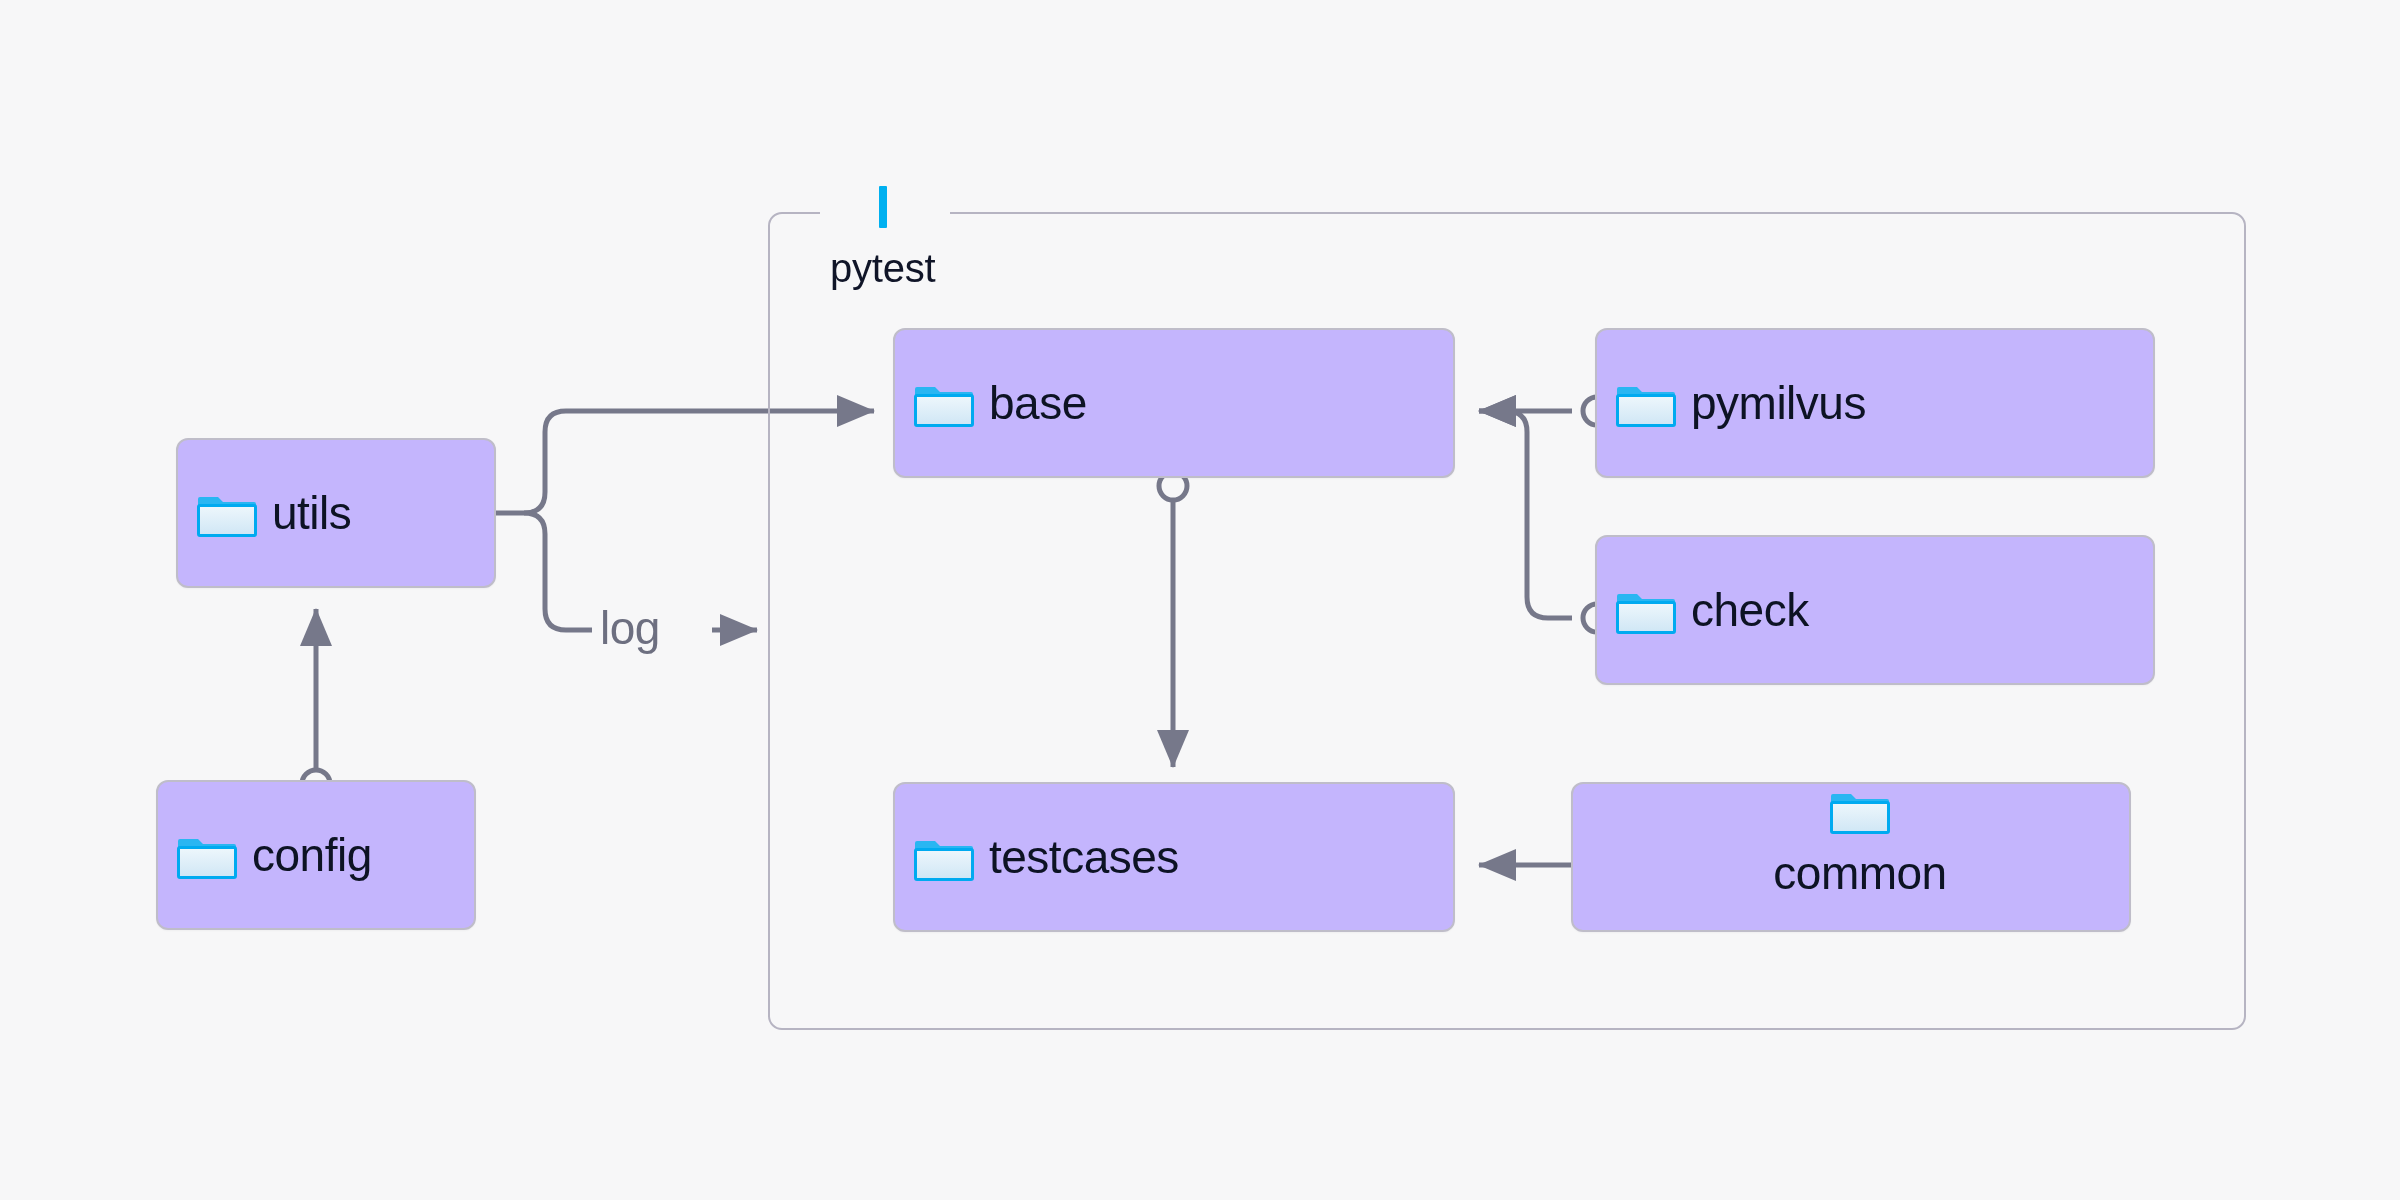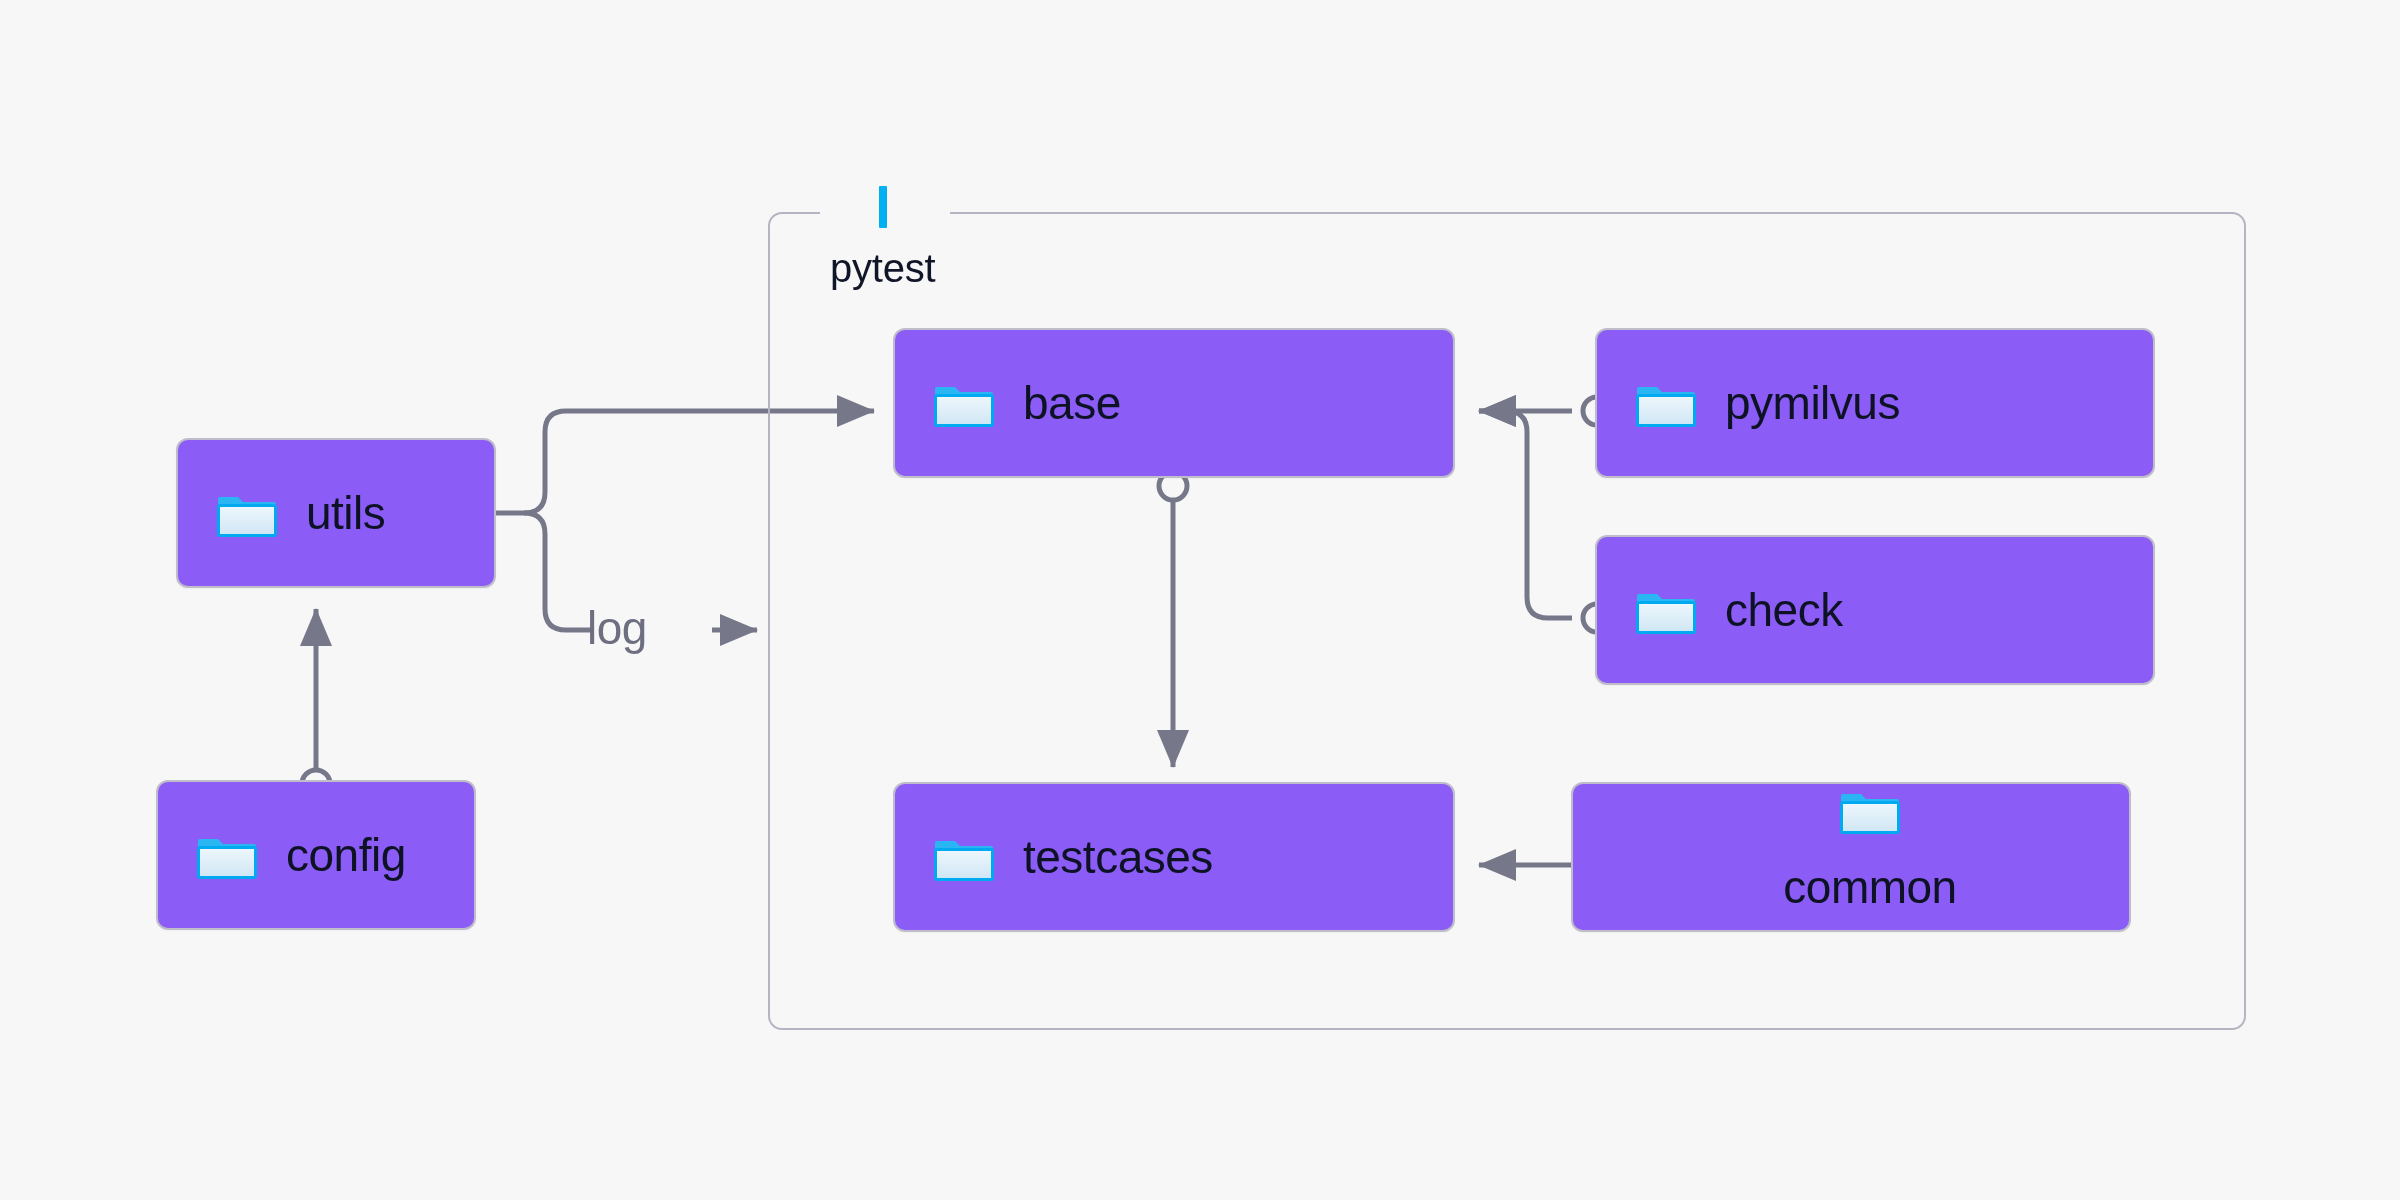--- a/index.html
+++ b/index.html
@@ -71,27 +71,27 @@
     font-weight: 400;
     color: #101528;
     letter-spacing: -0.2px;
     white-space: nowrap;
   }
 
   
   .node {
     position: absolute;
     box-sizing: border-box;
-    background: #8b5cf6;
+    background: #c4b5fd;
     border: 2px solid #bfbdc9;
     border-radius: 12px;
     display: flex;
     align-items: center;
-    padding-left: 38px;
-    gap: 28px;
+    padding-left: 18px;
+    gap: 14px;
     box-shadow: 0 1px 2px rgba(20,20,40,0.035);
   }
   .node .node-label {
     font-size: 46px;
     font-weight: 400;
     color: #0d1324;
     letter-spacing: -0.5px;
     white-space: nowrap;
     line-height: 1;
   }
@@ -115,21 +115,21 @@
 
   
   .edge-label {
     position: absolute;
     font-size: 46px;
     color: #6d6f80;
     letter-spacing: -0.5px;
     line-height: 1;
     white-space: nowrap;
   }
-  #edge-label-log { left: 587px; top: 605px; }
+  #edge-label-log { left: 600px; top: 605px; }
 </style>
 </head>
 <body>
 
 <div id="canvas">
 
   <svg id="edges" viewBox="0 0 2400 1200" width="2400" height="1200" xmlns="http://www.w3.org/2000/svg">
     <defs>
       <marker id="arrowhead" markerWidth="9" markerHeight="9" refX="7.4" refY="3.2" orient="auto" markerUnits="strokeWidth">
         <path d="M0,0 L7.6,3.2 L0,6.4 Z" fill="#76788a"></path>

